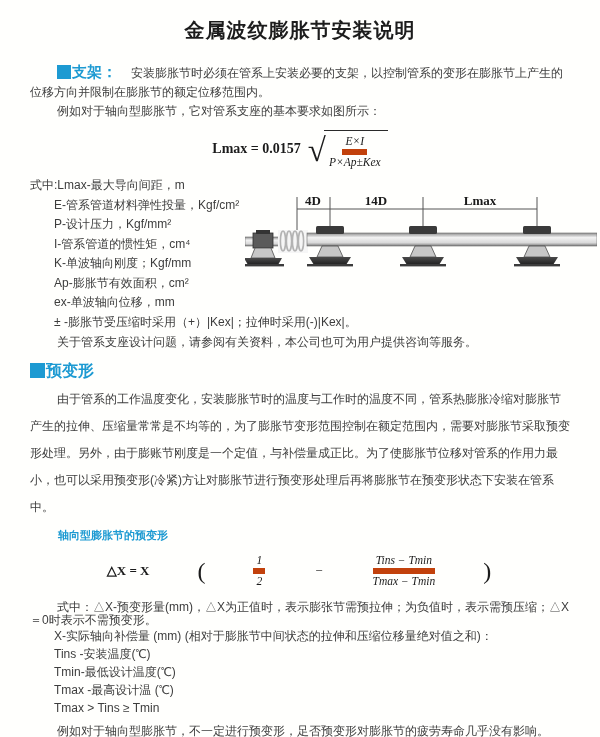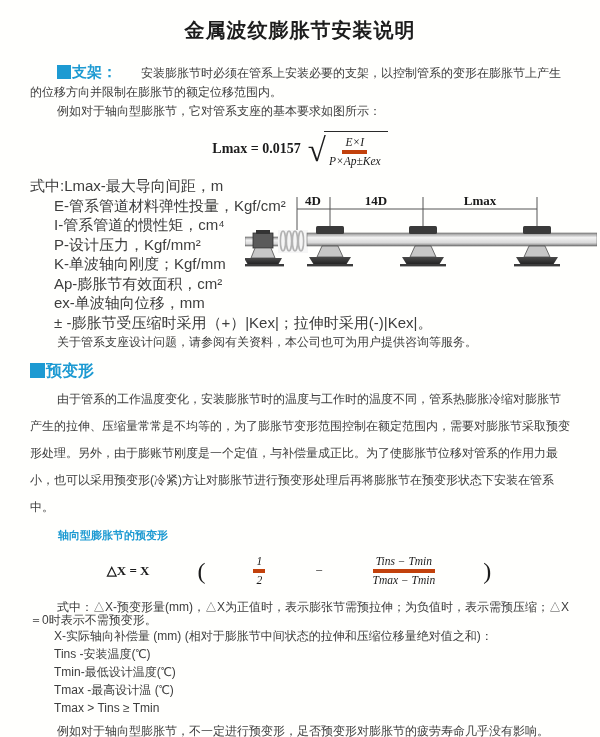--- a/index.html
+++ b/index.html
@@ -21,49 +21,49 @@
   }
 
   p { margin:0; font-size:12px; line-height:19px; }
   .indent { text-indent:27px; }
 
   .marker {
     display:inline-block; width:14px; height:14px;
     background:#1d9ad2; vertical-align:-2px; margin-right:1px;
   }
   .inline-head {
-    color:#1d9ad2; font-weight:bold; font-size:15px; margin-right:24px;
+    color:#1d9ad2; font-weight:bold; font-size:15px; margin-right:14px;
   }
 
   .sec-head { margin-top:9px; margin-bottom:4px; font-size:16px; font-weight:bold; color:#1d9ad2; }
   .sec-head .marker { width:15px; height:15px; vertical-align:-2px; }
   .sub-head { font-size:11px; font-weight:bold; color:#1d9ad2; }
   .sub-head.axial { margin-top:7px; margin-bottom:2px; padding-left:28px; }
   .sub-head.lateral { margin-top:9px; margin-bottom:2px; padding-left:7px; }
 
   
   .formula {
     display:flex; justify-content:center; align-items:center;
     font-family:"Liberation Serif", serif; color:#1b1b1b;
   }
   .f1 { margin:9px 0 8px 0; height:38px; font-weight:bold; font-size:14px; }
   .f1 .lhs { margin-right:7px; }
   .rad-sign { font-size:33px; font-weight:normal; line-height:0; margin-right:-2px; transform:translateY(1px); }
   .rad-box { border-top:1.4px solid #2a2a2a; padding:2px 7px 0 5px; }
   .vfrac { display:inline-flex; flex-direction:column; align-items:center; font-size:11.5px; font-style:italic; font-weight:normal; line-height:13px; }
-  .vfrac .num { padding:0 3px 1px; border-bottom:4px solid #c2410c; }
+  .vfrac .num { padding:0 3px 1px; border-bottom:6px solid #c2410c; }
   .vfrac .den { padding-top:1px; }
 
   .f2 { margin:8px 0 10px 0; height:40px; font-size:13px; font-weight:bold;gap:46px; }
   .f2 .paren { font-size:24px; font-weight:normal; line-height:0; padding:0 2px; }
   .f2 .vfrac { font-size:11.5px; }
   .f2 .op { padding:0 4px; font-weight:normal; }
 
   
-  .defs { line-height:19.5px; font-size:15px; }
+  .defs { line-height:19.5px; font-size:12px; }
   .defs .d0 { padding-left:0; }
   .defs .d1 { padding-left:24px; }
   .defs2 { line-height:18px; font-size:12px; }
   .defs2 .d1 { padding-left:24px; }
 
   .consult { margin-top:1px; }
   .preform-body { line-height:27px; }
   .explain { line-height:13px; margin-top:2px; }
   .note-line { margin-top:5px; }
 
@@ -91,22 +91,22 @@
         <span class="vfrac">
           <span class="num">E×I</span>
           <span class="den">P×Ap±Kex</span>
         </span>
       </span>
     </div>
 
     <div class="defs">
       <div class="d0">式中:Lmax-最大导向间距，m</div>
       <div class="d1">E-管系管道材料弹性投量，Kgf/cm²</div>
+      <div class="d1">P-设计压力，Kgf/mm²</div>
       <div class="d1">I-管系管道的惯性矩，cm⁴</div>
-      <div class="d1">P-设计压力，Kgf/mm²</div>
       <div class="d1">K-单波轴向刚度；Kgf/mm</div>
       <div class="d1">Ap-膨胀节有效面积，cm²</div>
       <div class="d1">ex-单波轴向位移，mm</div>
       <div class="d1">± -膨胀节受压缩时采用（+）|Kex|；拉伸时采用(-)|Kex|。</div>
     </div>
 
     <p class="indent consult">关于管系支座设计问题，请参阅有关资料，本公司也可为用户提供咨询等服务。</p>
 
     <div class="sec-head"><span class="marker"></span><span>预变形</span></div>
 

